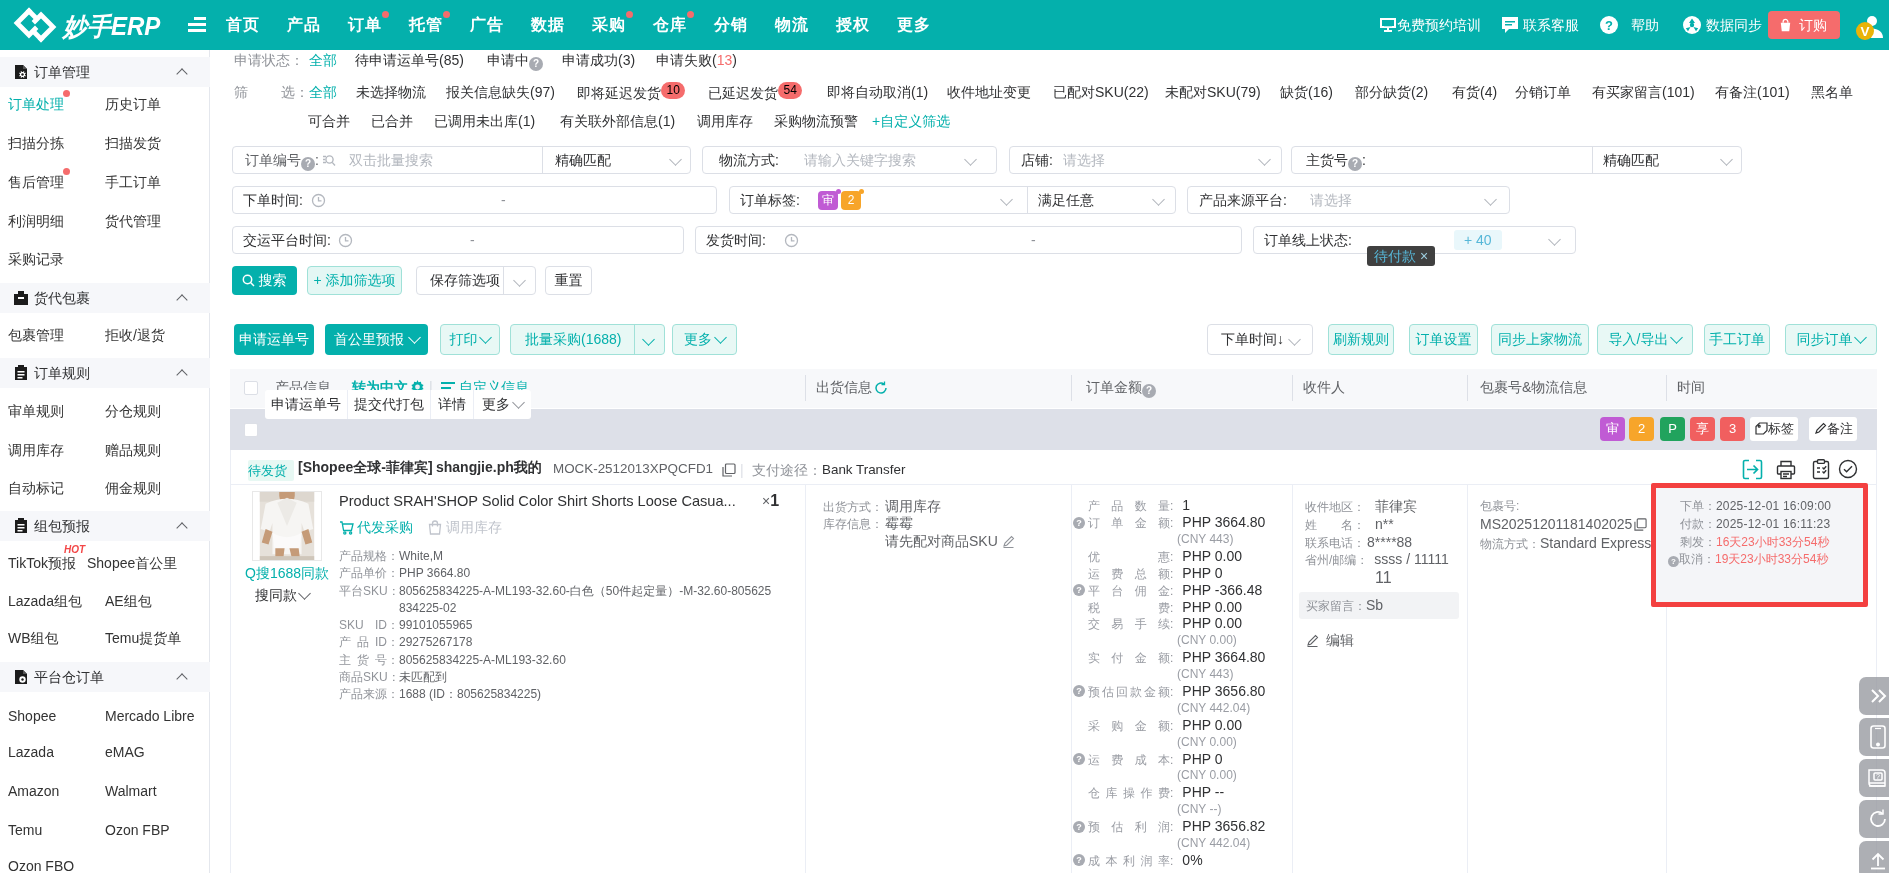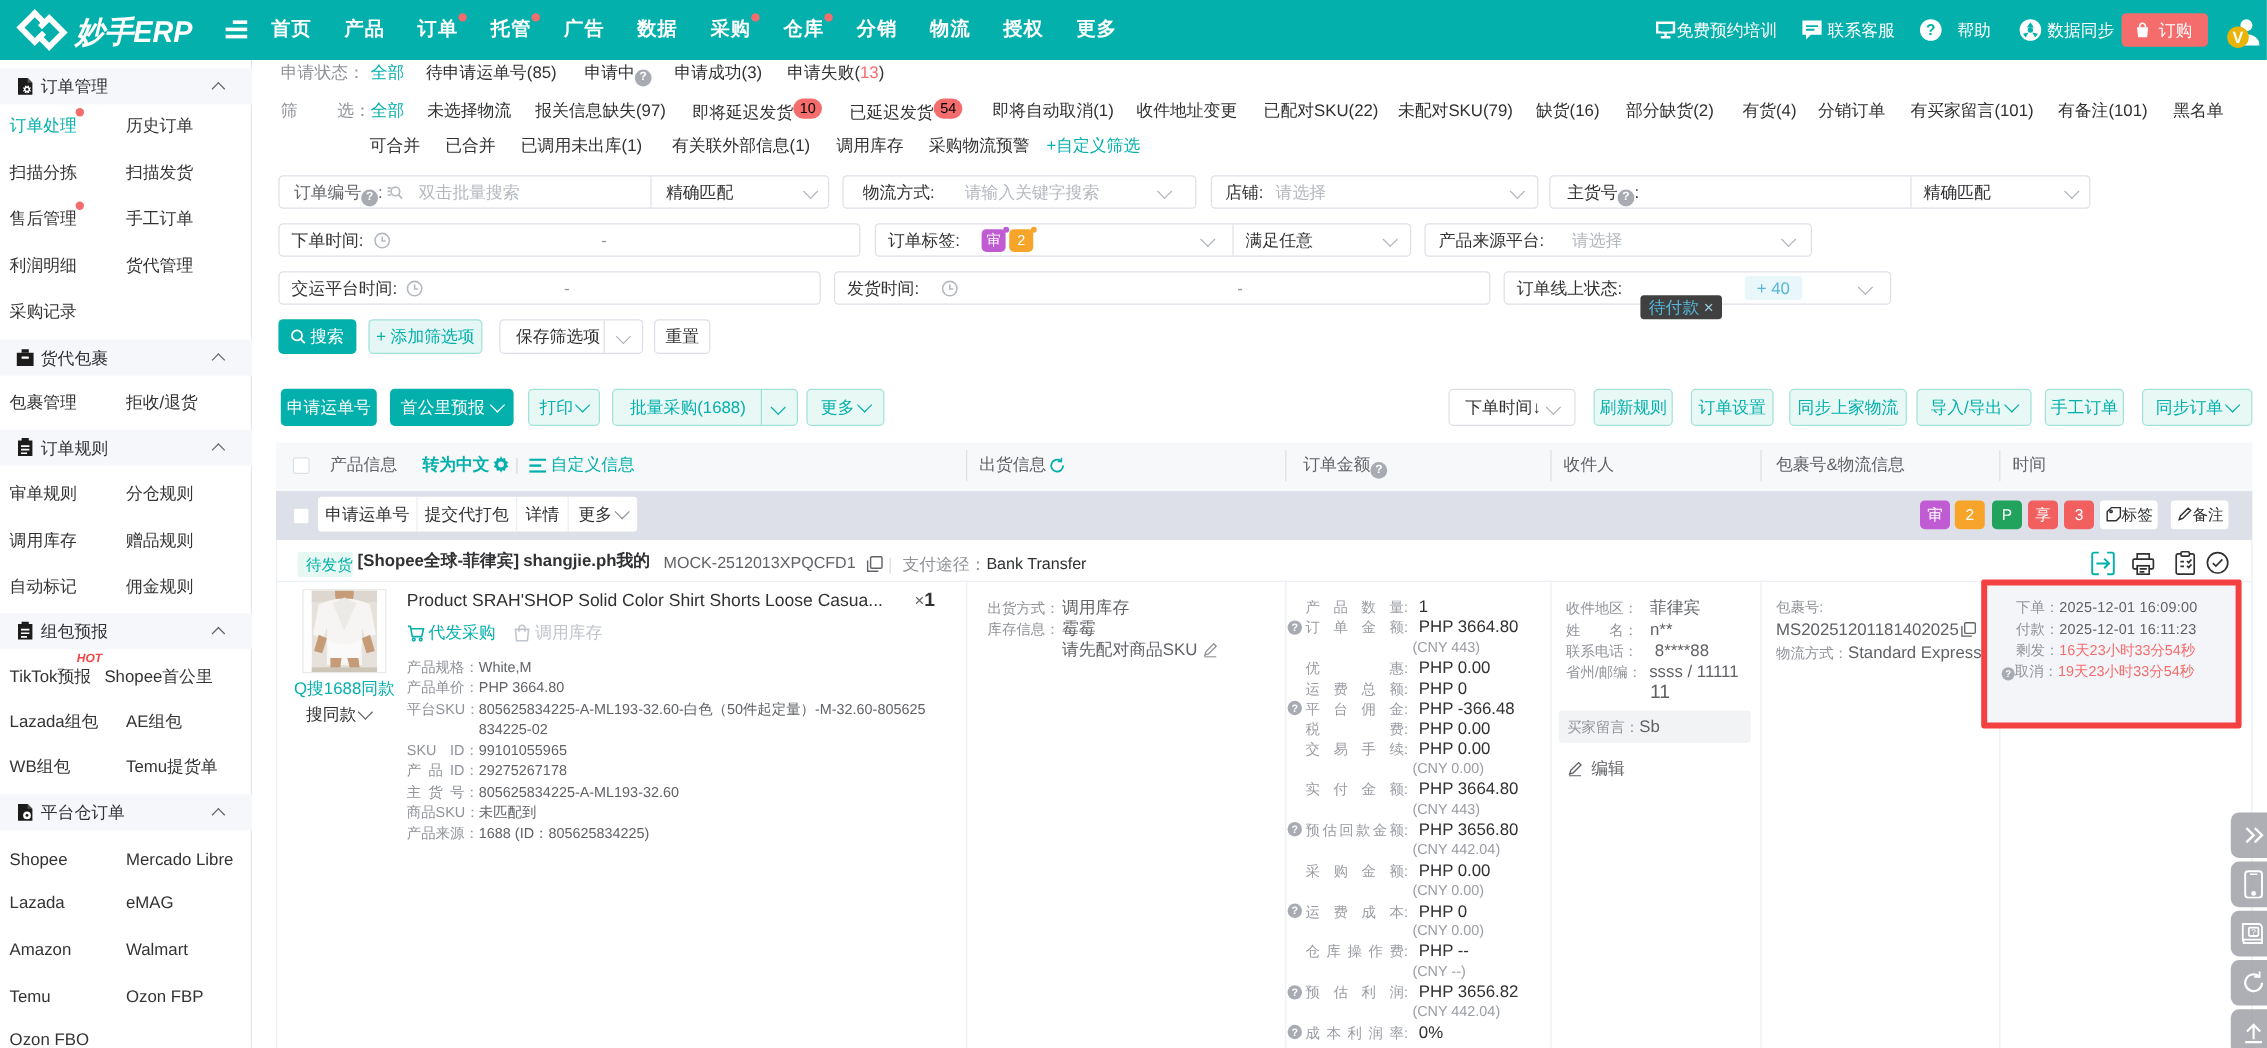--- a/index.html
+++ b/index.html
@@ -379,21 +379,21 @@
     <span class="ab" style="left:1677px">时间</span>
     <span class="vdiv" style="left:805px;top:6px;bottom:auto;height:26px;background:#dde0e7"></span>
     <span class="vdiv" style="left:1071px;top:6px;bottom:auto;height:26px;background:#dde0e7"></span>
     <span class="vdiv" style="left:1292px;top:6px;bottom:auto;height:26px;background:#dde0e7"></span>
     <span class="vdiv" style="left:1467px;top:6px;bottom:auto;height:26px;background:#dde0e7"></span>
     <span class="vdiv" style="left:1666px;top:6px;bottom:auto;height:26px;background:#dde0e7"></span>
   </div>
 
   <div class="ab" style="left:230px;top:409px;width:1647px;height:41px;background:#dde0e8"></div>
   <span class="cb" style="left:244px;top:423px"></span>
-  <div class="ab" style="left:265px;top:414px;height:29px;background:#fff;border-radius:3px;line-height:29px;color:#303133;white-space:nowrap">
+  <div class="ab" style="left:265px;top:390px;height:29px;background:#fff;border-radius:3px;line-height:29px;color:#303133;white-space:nowrap">
     <span style="padding:0 6px;border-right:1px solid #ebeef5;display:inline-block;height:29px">申请运单号</span><span style="padding:0 6px;border-right:1px solid #ebeef5;display:inline-block;height:29px">提交代打包</span><span style="padding:0 7px;border-right:1px solid #ebeef5;display:inline-block;height:29px">详情</span><span style="padding:0 8px;display:inline-block;height:29px">更多 <span class="chev" style="position:static;display:inline-block;vertical-align:2px;border-color:#909399"></span></span>
   </div>
   <span class="tag-sq" style="left:1600px;top:417px;background:#c05bd4">审</span>
   <span class="tag-sq" style="left:1629px;top:417px;background:#f7a52a">2</span>
   <span class="tag-sq" style="left:1660px;top:417px;background:#21a35d">P</span>
   <span class="tag-sq" style="left:1690px;top:417px;background:#f15f5f">享</span>
   <span class="tag-sq" style="left:1720px;top:417px;background:#f15f5f">3</span>
   <div class="ab" style="left:1750px;top:417px;width:48px;height:24px;background:#fff;border-radius:3px;line-height:24px;font-size:13px;color:#303133;text-align:center">
     <svg class="ic" style="left:5px;top:5px" width="13" height="13" viewBox="0 0 13 13" fill="none" stroke="#303133" stroke-width="1.2">
         <path d="M1 4.5 L4.5 1 H12 V8.5 L8.5 12 H1z" transform="rotate(0 6 6)"></path>
@@ -403,21 +403,21 @@
   </div>
   <div class="ab" style="left:1809px;top:417px;width:48px;height:24px;background:#fff;border-radius:3px;line-height:24px;font-size:13px;color:#303133;text-align:center">
     <svg class="ic" style="left:5px;top:5px" width="13" height="13" viewBox="0 0 13 13" fill="none" stroke="#303133" stroke-width="1.2">
         <path d="M2 11 L3 8 L9.5 1.5 L11.5 3.5 L5 10z M2 11 l2.8-.8"></path>
       </svg>
     <span style="margin-left:14px">备注</span>
   </div>
 
   <div class="ab" style="left:230px;top:450px;width:1647px;height:423px;background:#fff;border-left:1px solid #ebeef5;border-right:1px solid #ebeef5"></div>
   <div class="row" style="left:0;top:450px;height:34px">
-    <span class="ab" style="left:248px;top:10px;width:46px;height:21px;background:#e7f8f3;color:#04b0ac;font-size:13px;line-height:21px;text-align:right;border-radius:2px">待发货</span>
+    <span class="ab" style="left:248px;top:10px;width:46px;height:21px;background:#e7f8f3;color:#04b0ac;font-size:13px;line-height:21px;text-align:left;border-radius:2px">待发货</span>
     <span class="ab d" style="left:298px;top:9px;font-weight:700">[Shopee全球-菲律宾]</span>
     <span class="ab d" style="left:436px;top:9px;font-weight:700">shangjie.ph我的</span>
     <span class="ab m" style="left:553px;top:7px;line-height:24px;font-size:13.4px">MOCK-2512013XPQCFD1</span>
     <svg class="ic" style="left:722px;top:13px" width="14" height="14" viewBox="0 0 14 14" fill="none" stroke="#606266" stroke-width="1.2">
         <rect x="3.5" y="1" width="9.5" height="9.5" rx="1"></rect>
         <path d="M10 13H1V4"></path>
       </svg>
     <span class="ab" style="left:740px;top:8px;color:#dcdfe6;line-height:24px">|</span>
     <span class="ab g" style="left:752px;top:8px;line-height:24px">支付途径：</span>
     <span class="ab d" style="left:822px;top:8px;line-height:24px;font-size:13.4px">Bank Transfer</span>
@@ -621,21 +621,21 @@
           <span class="m" style="font-size:14px;margin-left:10px">菲律宾</span>
         </div>
       <div style="display:flex;align-items:baseline;height:17.8px">
           <span class="g" style="width:48px;text-align-last:justify;flex:none">姓名</span>
           <span class="g" style="flex:none">：</span>
           <span class="m" style="font-size:14px;margin-left:10px">n**</span>
         </div>
       <div style="display:flex;align-items:baseline;height:17.8px">
           <span class="g" style="width:48px;text-align-last:justify;flex:none">联系电话</span>
           <span class="g" style="flex:none">：</span>
-          <span class="m" style="font-size:14px;margin-left:14px">8****88</span>
+          <span class="m" style="font-size:14px;margin-left:2px">8****88</span>
         </div>
       <div style="display:flex;align-items:baseline;height:17.8px">
           <span class="g" style="flex:none">省州/邮编：</span>
           <span class="m" style="font-size:14px;margin-left:6px">ssss / 11111</span>
         </div>
       <div style="display:flex;align-items:baseline;height:17.8px">
           <span style="width:60px;flex:none"></span>
           <span class="m" style="font-size:16px;padding-left:10px">11</span>
         </div>
     </div>

